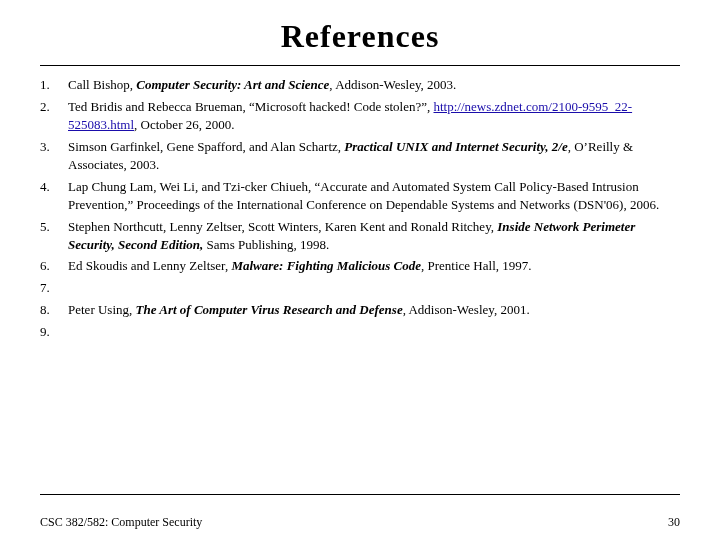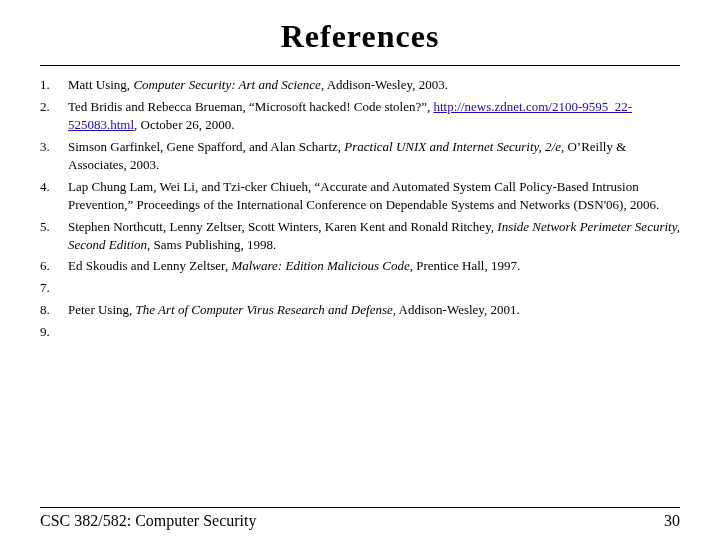--- a/index.html
+++ b/index.html
@@ -48,66 +48,67 @@
     .ref-num {
       min-width: 28px;
       font-size: 13px;
     }
     .ref-text {
       font-size: 13px;
       line-height: 1.38;
     }
     .ref-text em {
       font-style: italic;
+      font-weight: bold;
     }
     a.ref-link {
       color: #1a0dab;
       text-decoration: underline;
     }
     .footer {
       display: flex;
       flex-direction: row;
       justify-content: space-between;
       align-items: center;
       border-top: 1px solid #000;
-      padding-top: 4px;
+      padding-top: 20px;
       margin-top: 6px;
-      font-size: 16px;
+      font-size: 12px;
     }
   </style>
 </head>
 <body>
 
 <div class="page">
   <div class="title">References</div>
   <hr class="divider">
   <div class="references-list" id="refs-container">
       <div class="ref-item">
         <span class="ref-num">1.</span>
-        <span class="ref-text"><span>Matt Using, </span><em>Computer Security: Art and Science</em><span>, Addison-Wesley, 2003.</span></span>
+        <span class="ref-text"><span>Call Bishop, </span><em>Computer Security: Art and Science</em><span>, Addison-Wesley, 2003.</span></span>
       </div>
       <div class="ref-item">
         <span class="ref-num">2.</span>
         <span class="ref-text"><span>Ted Bridis and Rebecca Brueman, “Microsoft hacked!  Code stolen?”, </span><a href="#" class="ref-link">http://news.zdnet.com/2100-9595_22-525083.html</a><span>, October 26, 2000.</span></span>
       </div>
       <div class="ref-item">
         <span class="ref-num">3.</span>
         <span class="ref-text"><span>Simson Garfinkel, Gene Spafford, and Alan Schartz, </span><em>Practical UNIX and Internet Security, 2/e</em><span>, O’Reilly &amp; Associates, 2003.</span></span>
       </div>
       <div class="ref-item">
         <span class="ref-num">4.</span>
         <span class="ref-text"><span>Lap Chung Lam, Wei Li, and Tzi-cker Chiueh, “Accurate and Automated System Call Policy-Based Intrusion Prevention,” Proceedings of the International Conference on Dependable Systems and Networks (DSN'06), 2006.</span></span>
       </div>
       <div class="ref-item">
         <span class="ref-num">5.</span>
         <span class="ref-text"><span>Stephen Northcutt, Lenny Zeltser, Scott Winters, Karen Kent and Ronald Ritchey, </span><em>Inside Network Perimeter Security, Second Edition,</em><span> Sams Publishing, 1998.</span></span>
       </div>
       <div class="ref-item">
         <span class="ref-num">6.</span>
-        <span class="ref-text"><span>Ed Skoudis and Lenny Zeltser, </span><em>Malware: Edition Malicious Code</em><span>, Prentice Hall, 1997.</span></span>
+        <span class="ref-text"><span>Ed Skoudis and Lenny Zeltser, </span><em>Malware: Fighting Malicious Code</em><span>, Prentice Hall, 1997.</span></span>
       </div>
       <div class="ref-item">
         <span class="ref-num">7.</span>
       </div>
       <div class="ref-item">
         <span class="ref-num">8.</span>
         <span class="ref-text"><span>Peter Using, </span><em>The Art of Computer Virus Research and Defense</em><span>, Addison-Wesley, 2001.</span></span>
       </div>
       <div class="ref-item">
         <span class="ref-num">9.</span>

